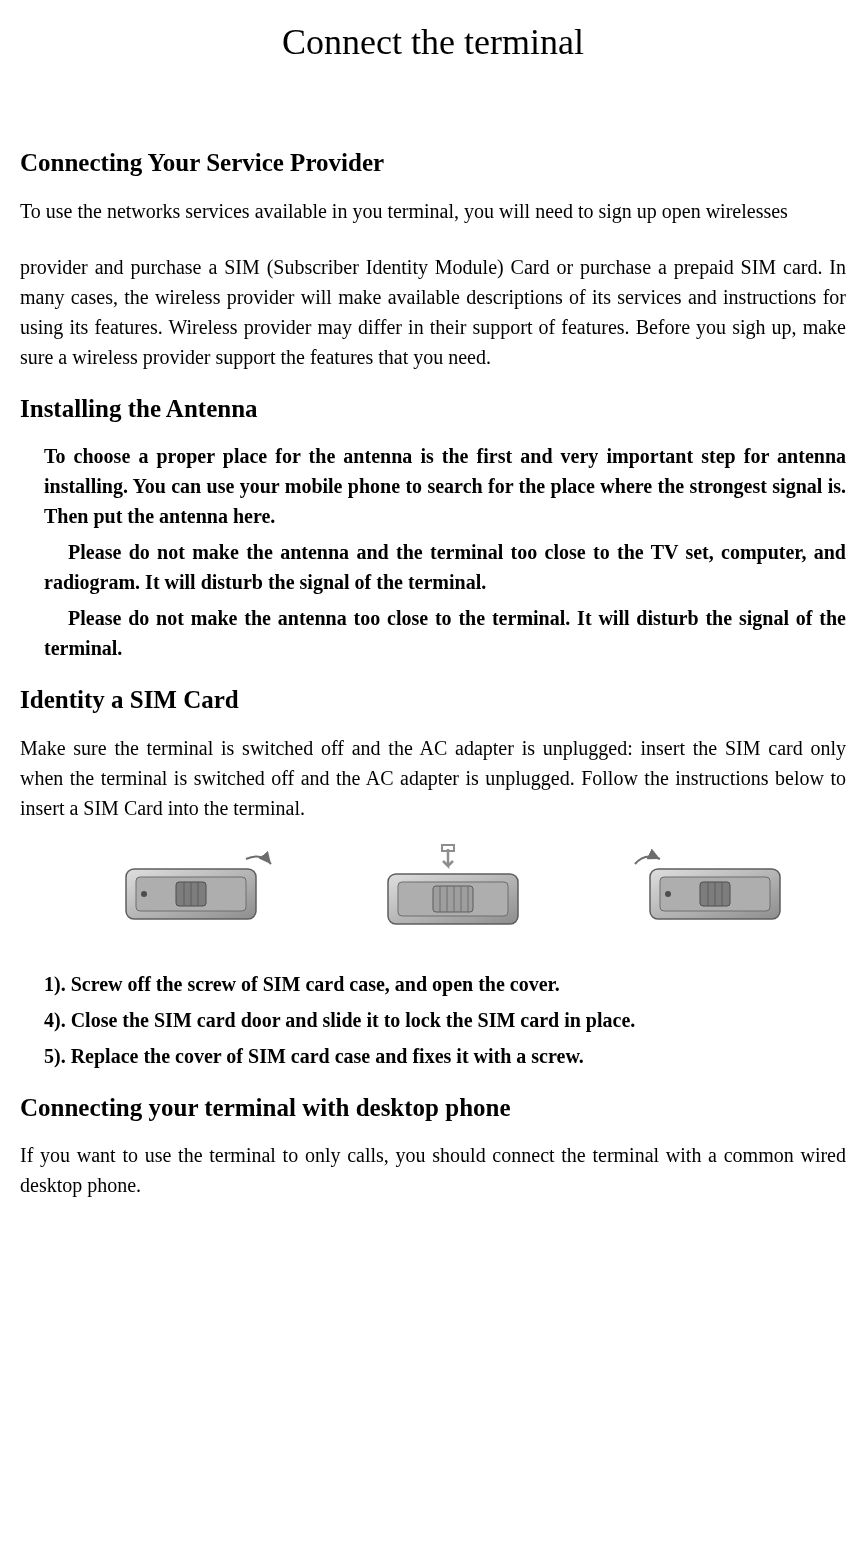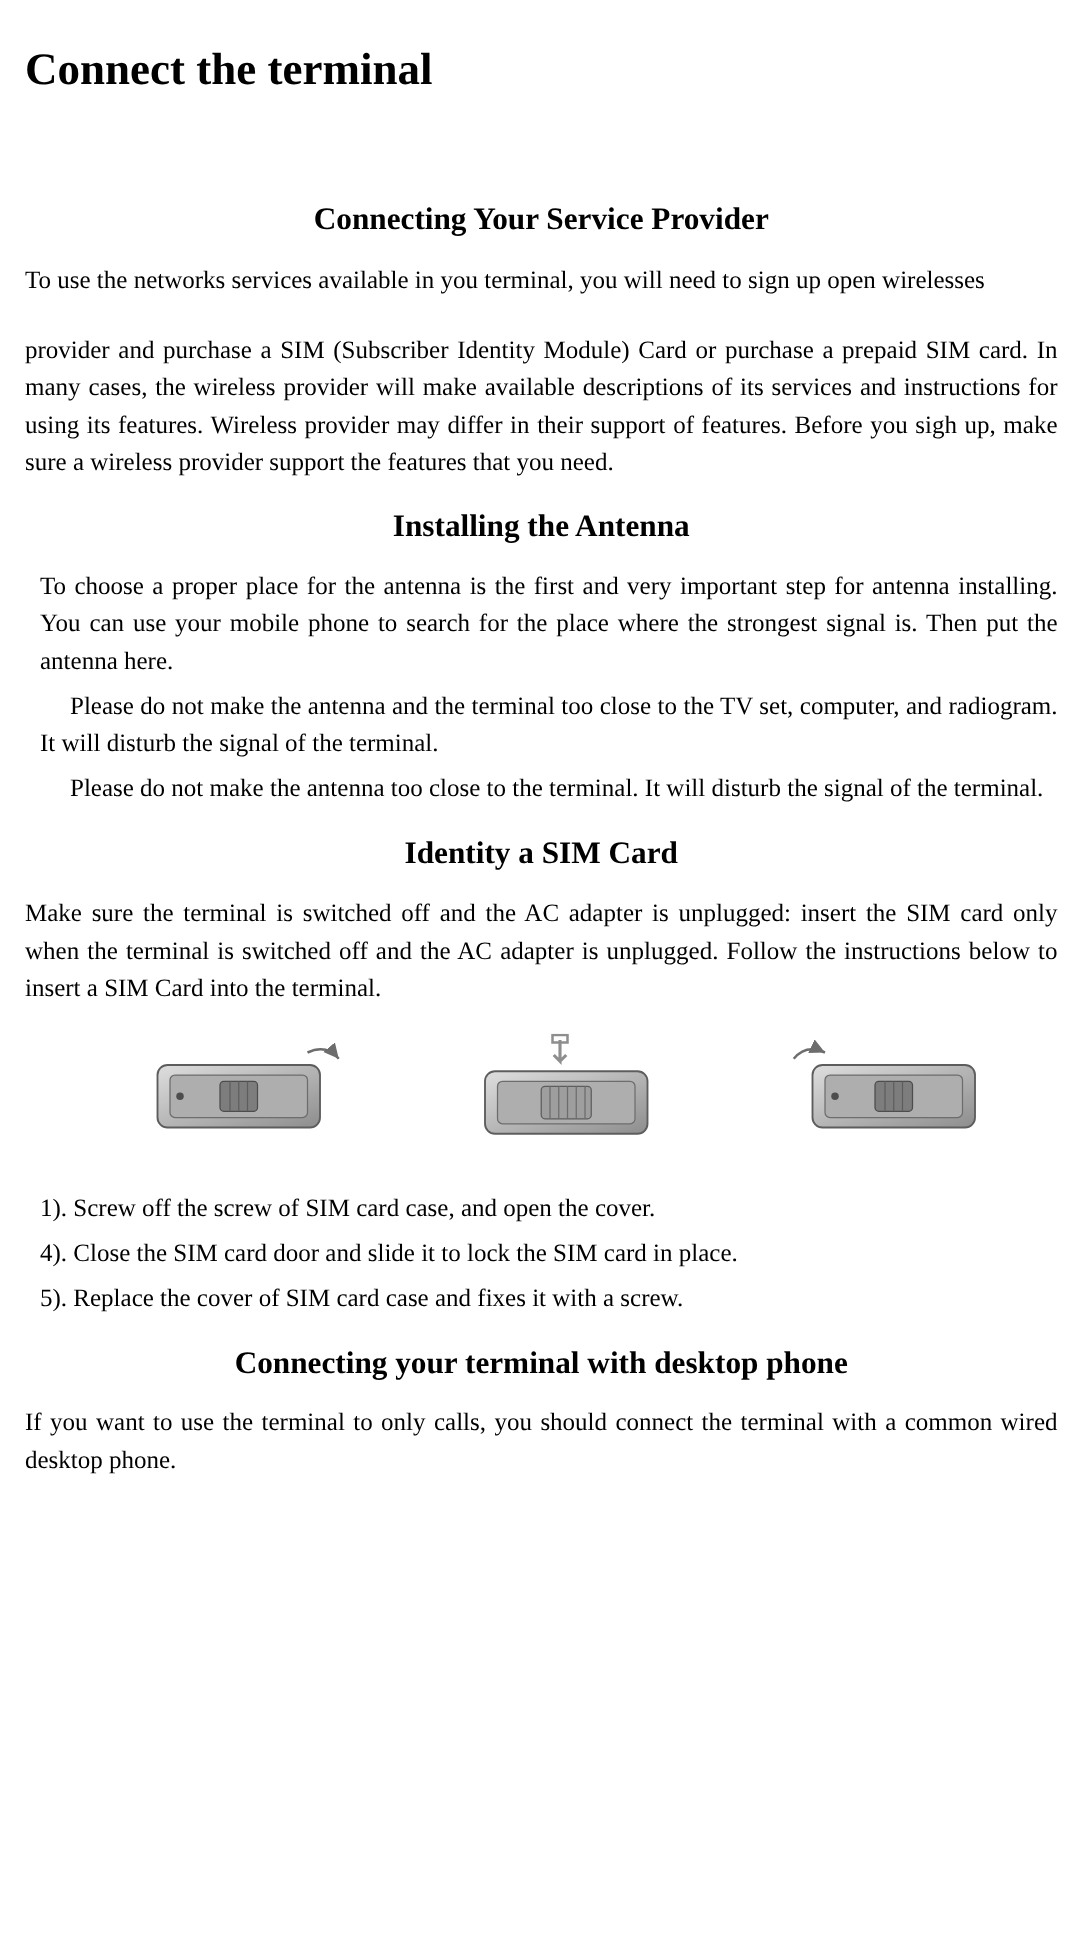--- a/index.html
+++ b/index.html
@@ -5,41 +5,42 @@
     body {
       font-family: "Times New Roman", Times, serif;
       margin: 0;
       padding: 10px 20px 20px 20px;
       background: #fff;
       color: #000;
       width: 826px;
       line-height: 1.5;
     }
     h1 {
+      text-align: center;
       font-size: 36px;
-      font-weight: bold;
-      margin-top: 18px;
+      font-weight: normal;
+      margin-top: 5px;
       margin-bottom: 75px;
     }
     h2 {
       font-size: 25px;
       font-weight: bold;
       margin-top: 18px;
       margin-bottom: 14px;
-      text-align: center;
     }
     p {
       font-size: 20px;
       margin: 0 0 6px 0;
     }
     .justify {
       text-align: justify;
     }
     .indent-block {
-      margin-left: 12px;
+      margin-left: 24px;
+      font-weight: bold;
     }
     .sub-indent {
       text-indent: 24px;
     }
     .images-row {
       display: flex;
       justify-content: space-around;
       align-items: center;
       margin: 16px 0 30px 40px;
       height: 100px;

